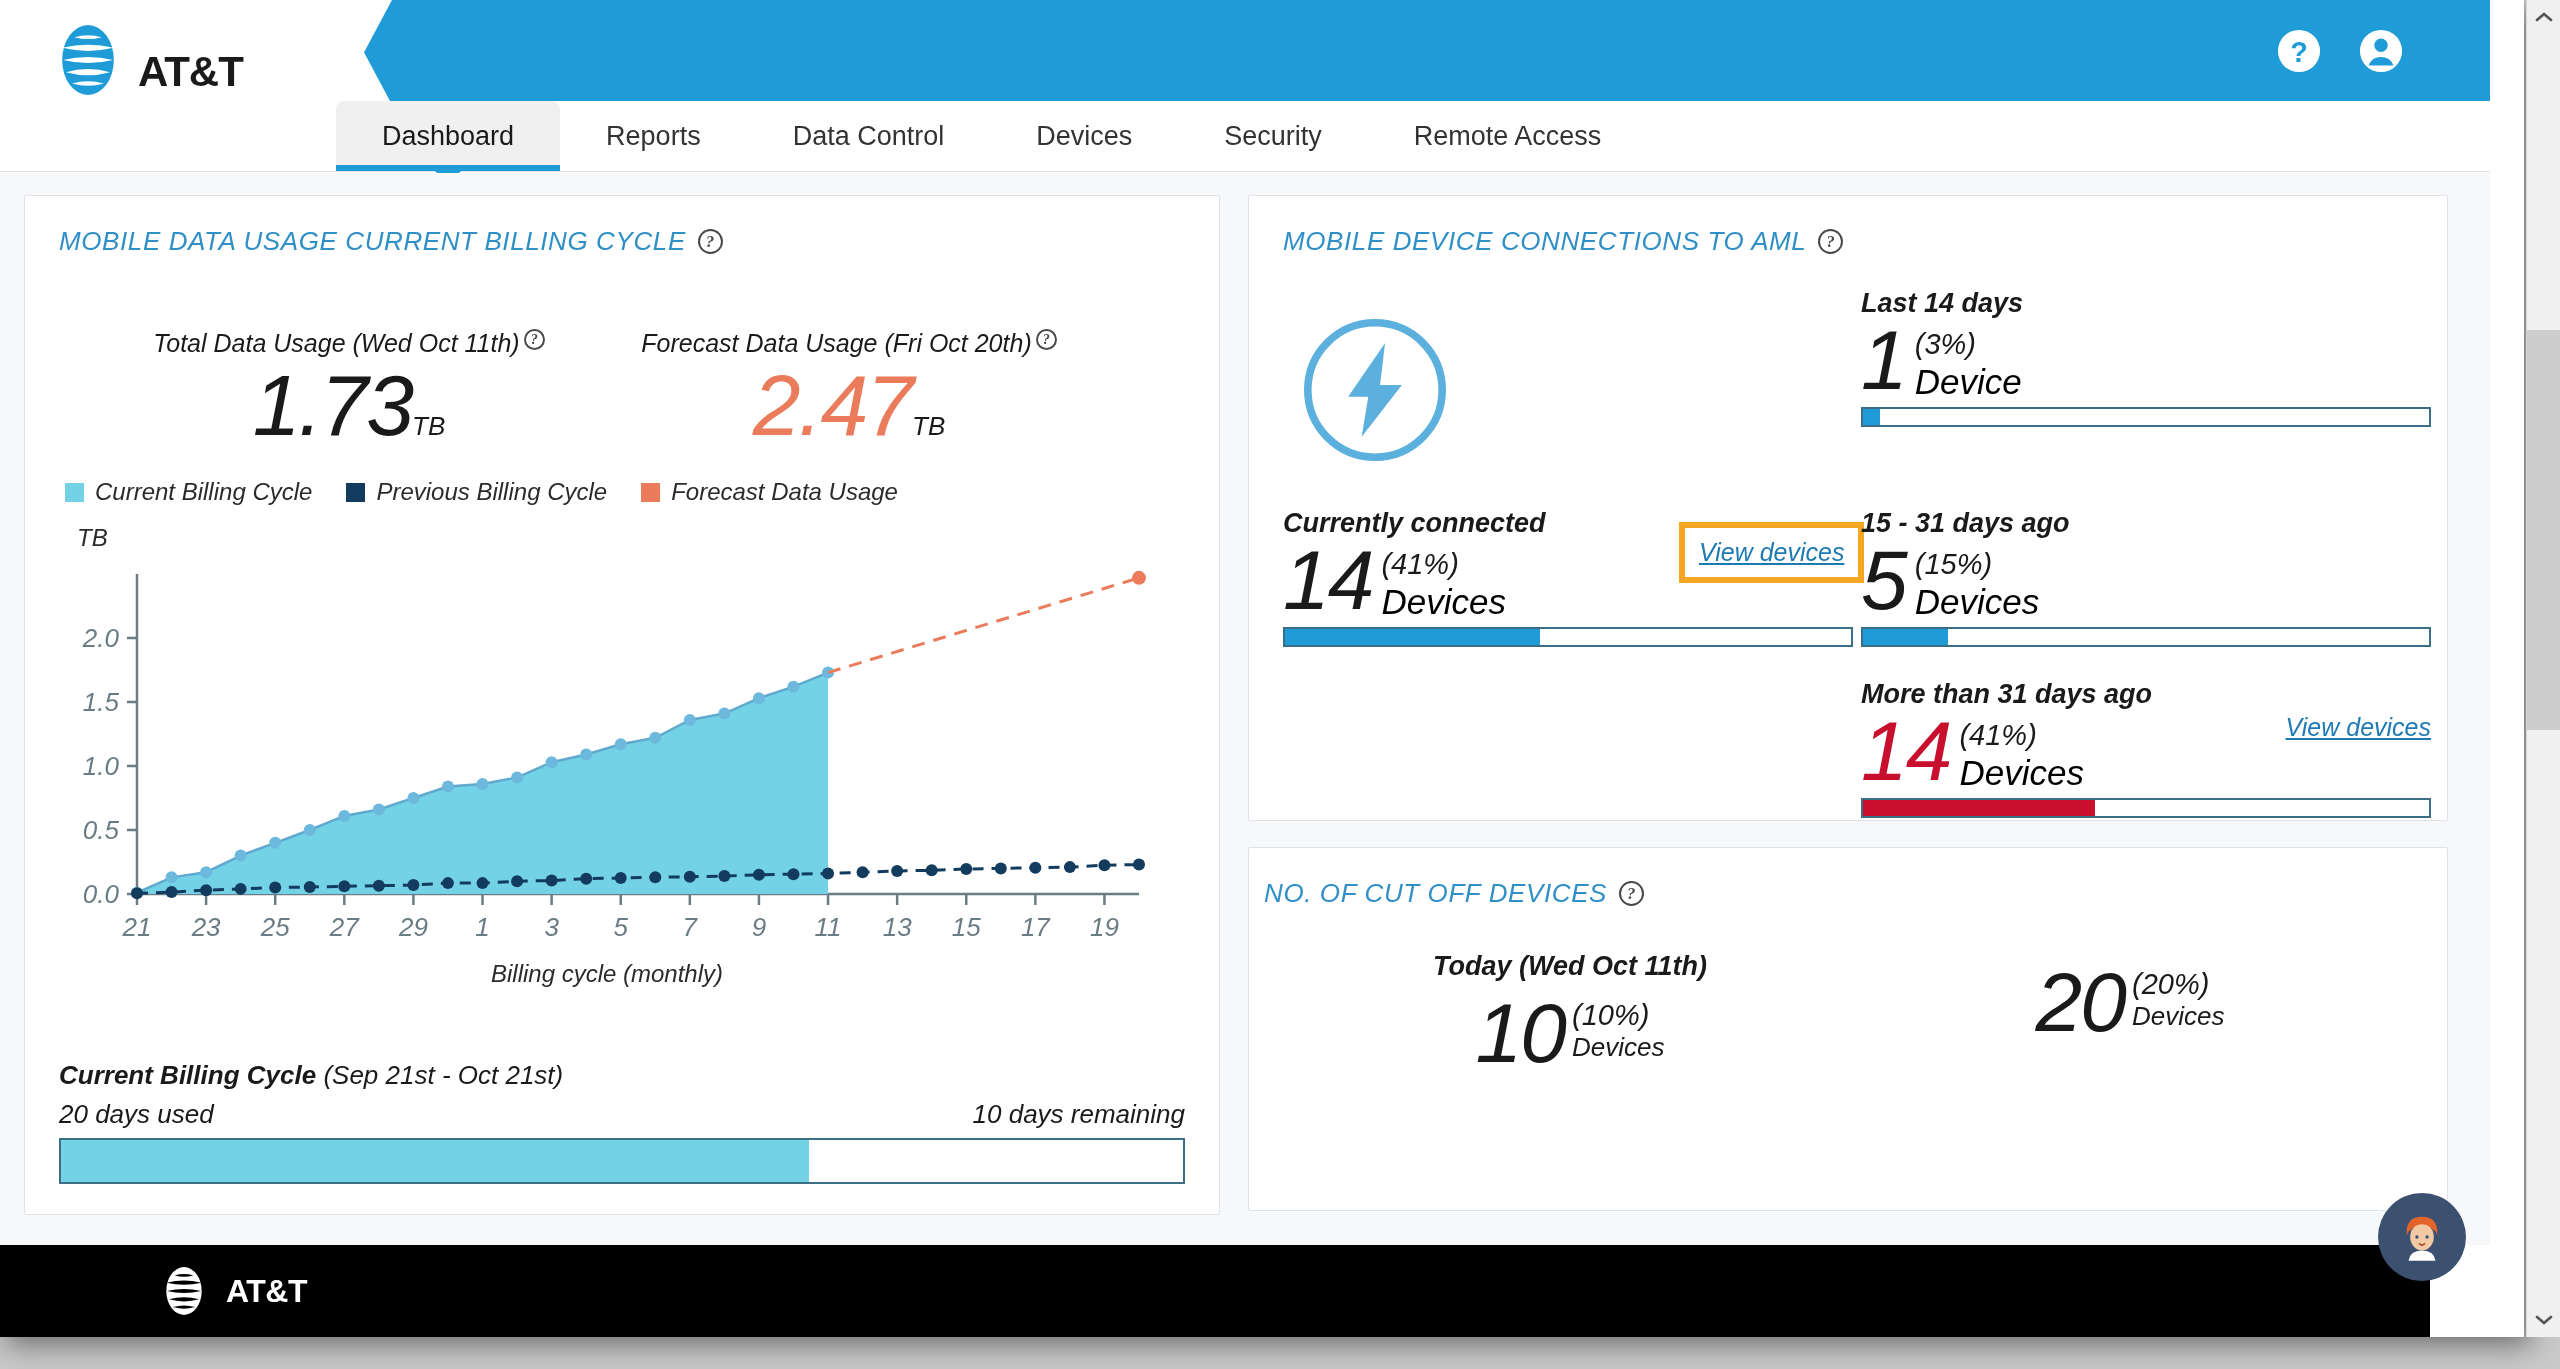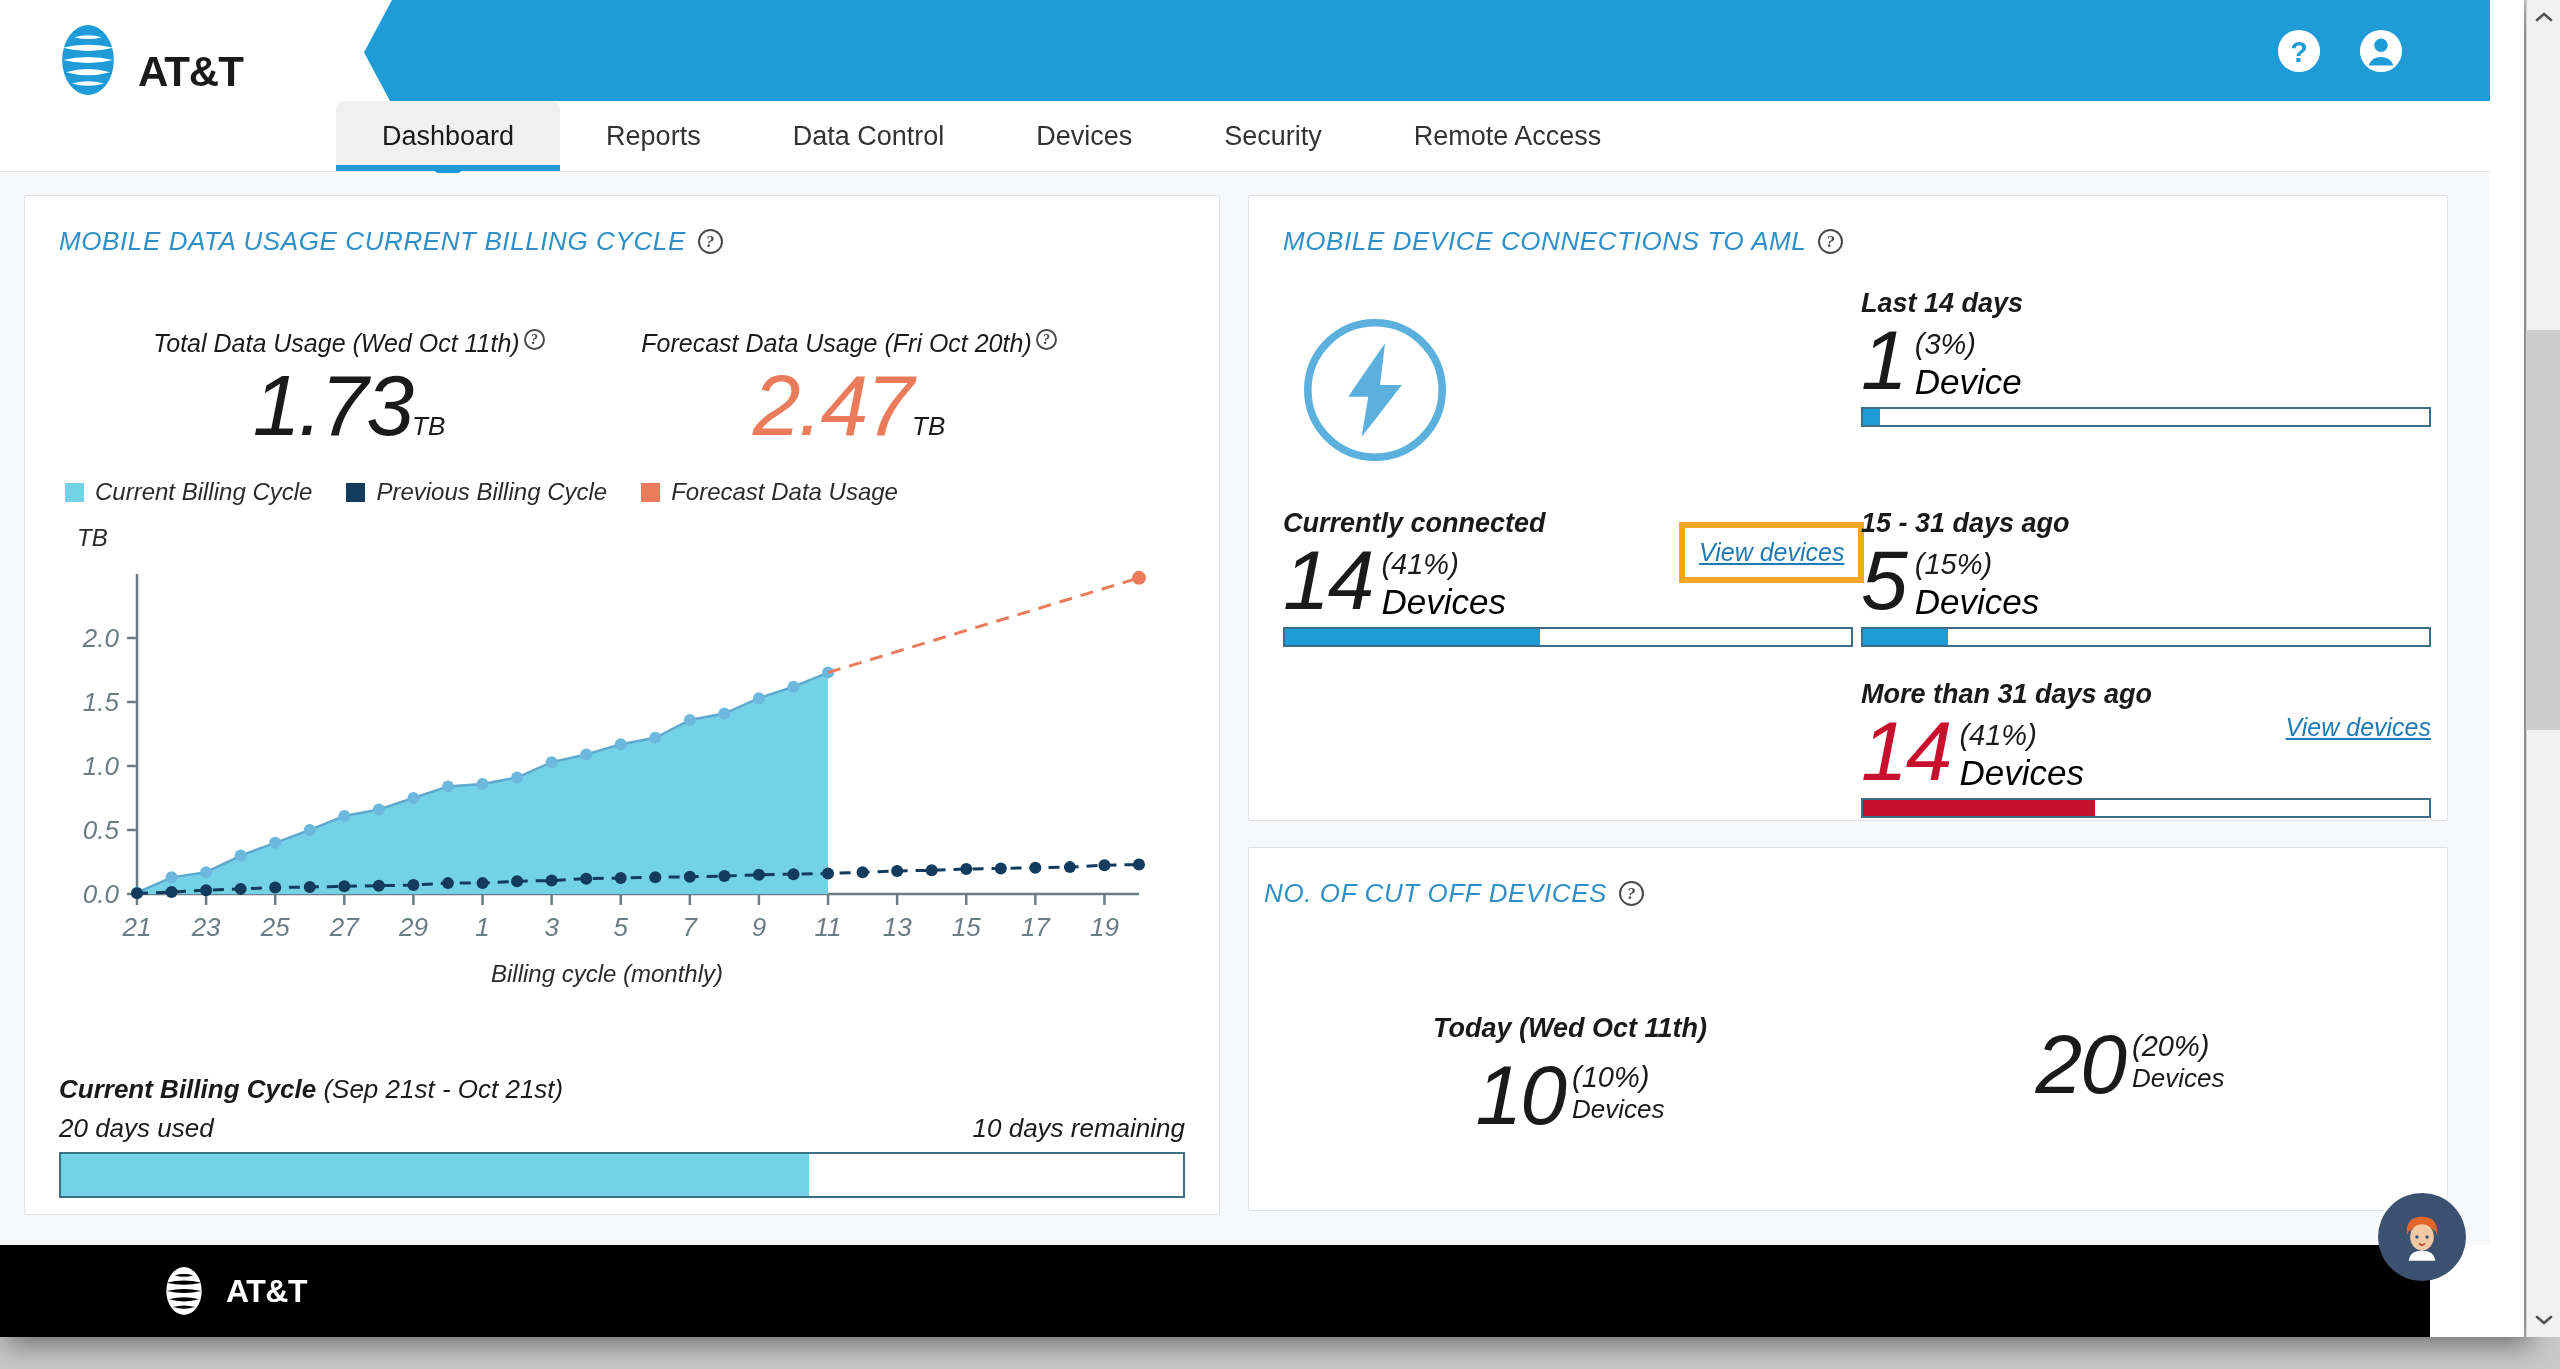--- a/index.html
+++ b/index.html
@@ -144,21 +144,21 @@
   
   #chart-wrap { position: relative; margin-top: 18px; }
   #chart-unit { font-size: 24px; color: #2b2b2b; margin-left: 18px; }
   #chart-svg { display: block; margin-top: 4px; }
   #chart-xlabel {
     text-align: center; font-size: 24px; color: #2b2b2b;
     margin-top: 4px; padding-right: 30px;
   }
 
   
-  #billing-cycle { position: absolute; left: 34px; right: 34px; bottom: 16px; }
+  #billing-cycle { position: absolute; left: 34px; right: 34px; bottom: 30px; }
   #bc-heading { font-size: 26px; color: #1a1a1a; }
   #bc-heading b { font-weight: bold; }
   #bc-days-row {
     display: flex; justify-content: space-between;
     margin-top: 8px; font-size: 26px; color: #1a1a1a;
   }
   #bc-bar {
     margin-top: 8px; height: 46px;
     border: 2px solid #3c6e86; background: #ffffff;
     position: relative; overflow: hidden;
@@ -201,21 +201,21 @@
     border: 6px solid #f5a623; background: #ffffff;
     padding: 10px 14px;
   }
   #view-link-old {
     position: absolute; right: 0; top: 66px;
   }
 
   
   #card-cutoff { height: 364px; margin-top: 26px; padding: 30px 34px 0 15px; }
   #cutoff-stats {
-    display: flex; margin-top: 104px; padding-left: 26px;
+    display: flex; margin-top: 42px; padding-left: 26px;
   }
   .cutoff-block { width: 560px; text-align: center; }
   .cutoff-label { font-size: 27px; font-weight: bold; color: #1a1a1a; }
   .cutoff-row { display: flex; align-items: flex-start; justify-content: center; margin-top: 12px; }
   .cutoff-num { font-size: 84px; font-weight: 300; color: #1a1a1a; line-height: 0.95; letter-spacing: -2px; }
   .cutoff-side { margin-left: 7px; margin-top: 6px; text-align: left; }
   .cutoff-pct { font-size: 29px; color: #1a1a1a; line-height: 1.1; }
   .cutoff-dev { font-size: 26px; color: #1a1a1a; line-height: 1.2; }
 
   

